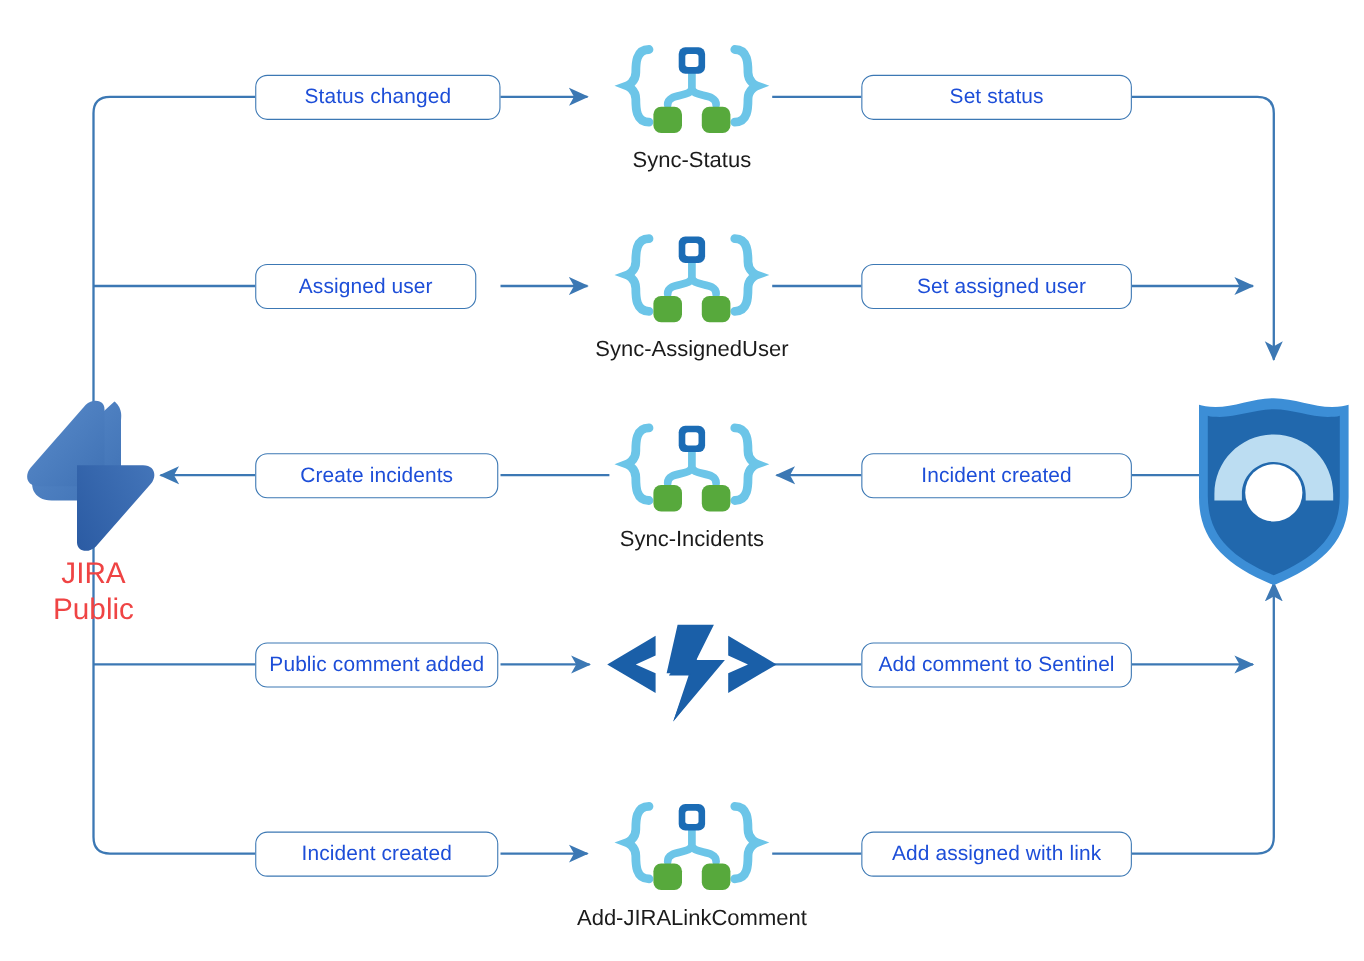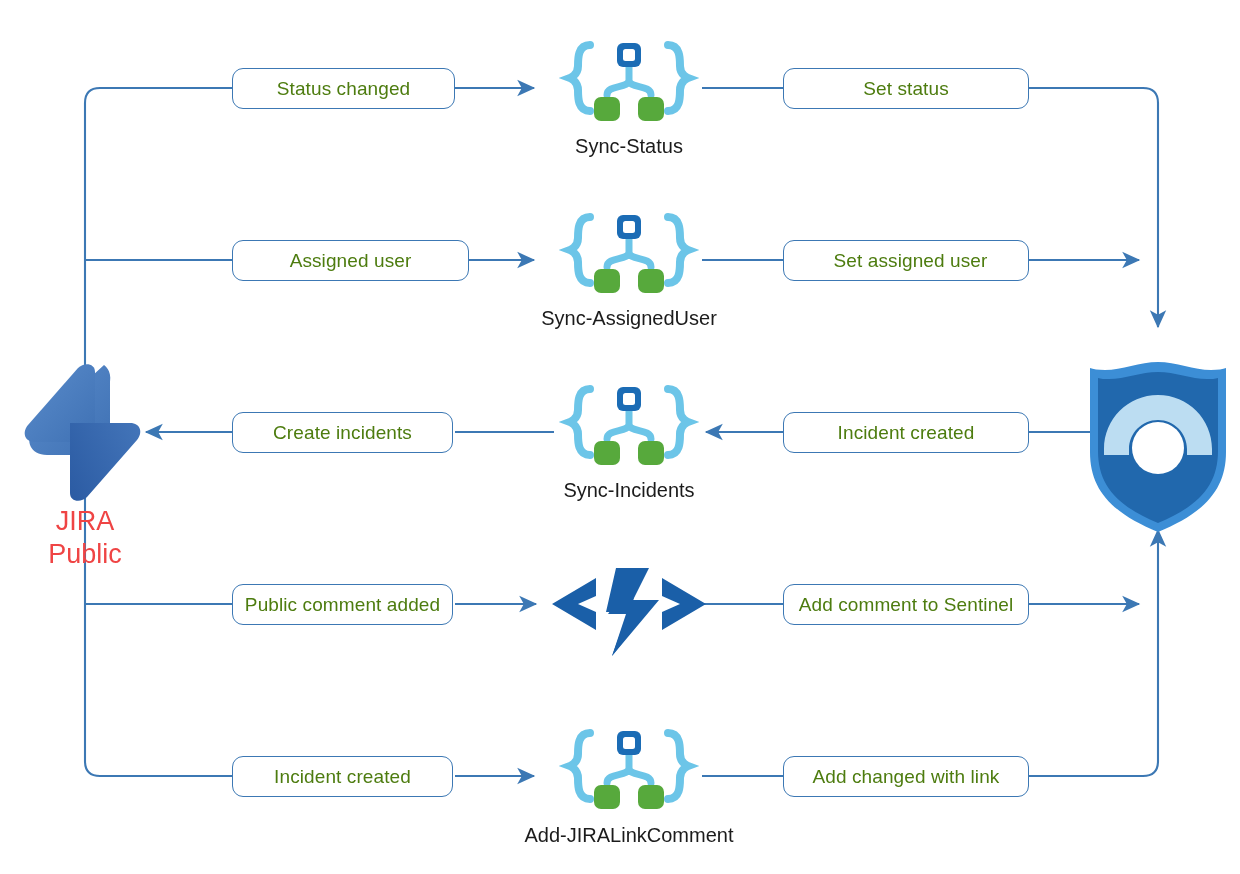--- a/index.html
+++ b/index.html
@@ -26,21 +26,21 @@
     height: 874px;
   }
 
   
   .pill {
     position: absolute;
     box-sizing: border-box;
     border: 1.6px solid #3c78b4;
     border-radius: 11px;
     background: #ffffff;
-    color: #4d7c0f;
+    color: #1d4ed8;
     font-size: 19px;
     line-height: 1;
     display: flex;
     align-items: center;
     justify-content: center;
     white-space: nowrap;
     letter-spacing: .1px;
   }
 
   
@@ -222,21 +222,21 @@
       <path d="M662,578 L706,604 L662,630 L662,612 L680,604 L662,596 Z"></path>
       <path d="M641,568 L608,614 L626,614 L612,656 L652,605 L632,605 Z" transform="translate(0,0)"></path>
       <path d="M616,568 L649,568 L633,600 L659,600 L612,656 L628,612 L606,612 Z"></path>
     </g>
   </svg>
 
   <div class="pill" style="left:232px; top:68px; width:223px; height:41px;">
     <span>Status changed</span>
   </div>
 
-  <div class="pill" style="left:232px; top:240px; width:237px; height:41px;">
+  <div class="pill" style="left:232px; top:240px; width:201px; height:41px;">
     <span>Assigned user</span>
   </div>
 
   <div class="pill" style="left:232px; top:412px; width:221px; height:41px;">
     <span>Create incidents</span>
   </div>
 
   <div class="pill" style="left:232px; top:584px; width:221px; height:41px;">
     <span>Public comment added</span>
   </div>
@@ -255,21 +255,21 @@
 
   <div class="pill" style="left:783px; top:412px; width:246px; height:41px;">
     <span>Incident created</span>
   </div>
 
   <div class="pill" style="left:783px; top:584px; width:246px; height:41px;">
     <span>Add comment to Sentinel</span>
   </div>
 
   <div class="pill" style="left:783px; top:756px; width:246px; height:41px;">
-    <span>Add changed with link</span>
+    <span>Add assigned with link</span>
   </div>
 
   <div class="caption" style="left:479px; top:135px; width:300px;">
     <span>Sync-Status</span>
   </div>
 
   <div class="caption" style="left:479px; top:307px; width:300px;">
     <span>Sync-AssignedUser</span>
   </div>
 

